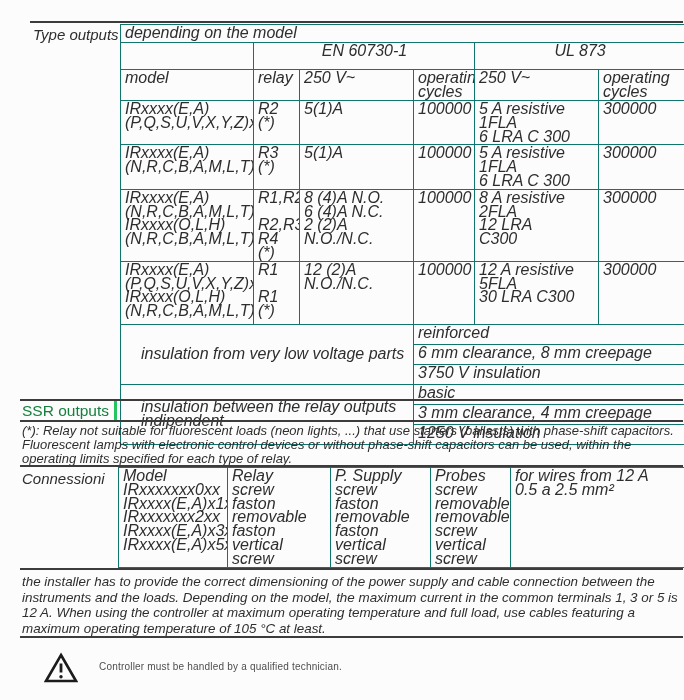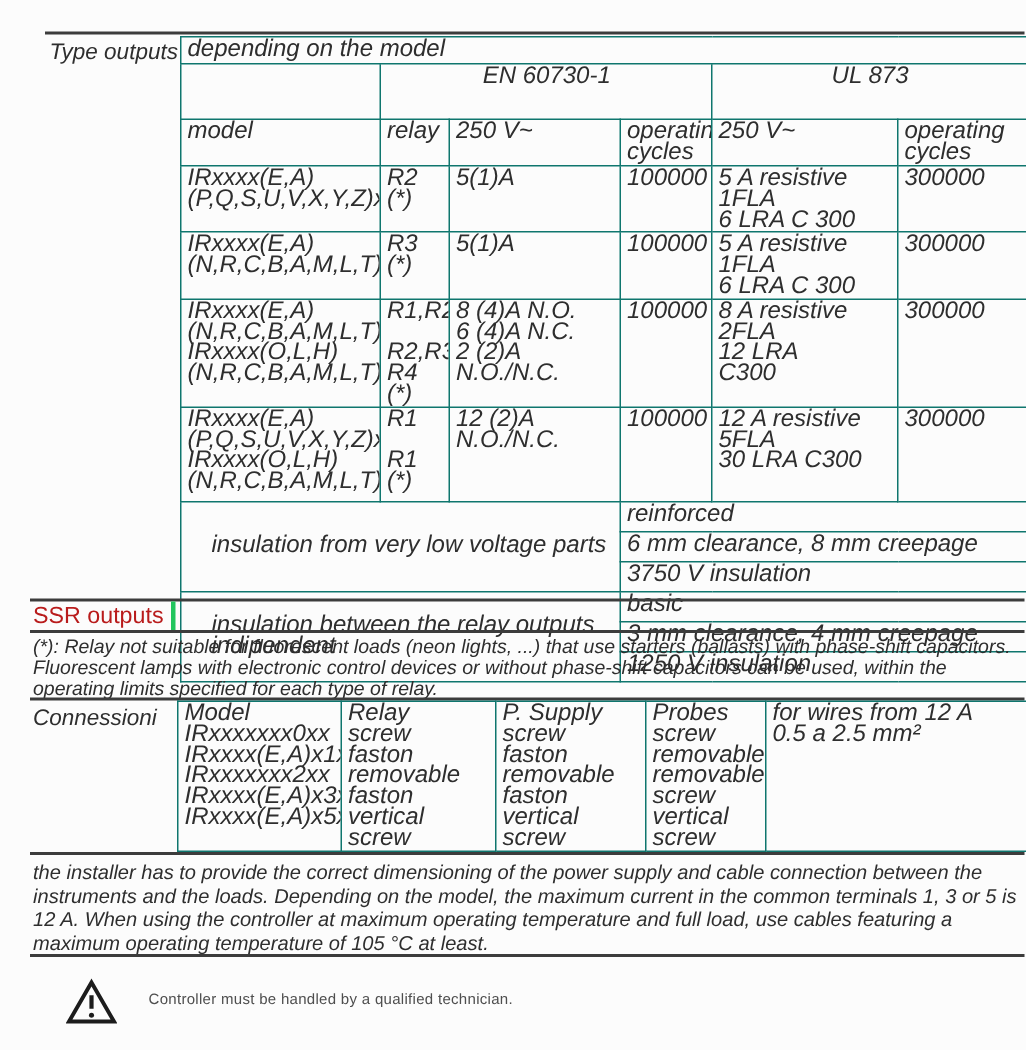--- a/index.html
+++ b/index.html
@@ -30,21 +30,21 @@
   td.bold   { font-weight:bold; }
   td.nowrap { white-space:nowrap; }
 
   .ssr-box {
     position:absolute; left:20px; top:399px; width:663px; height:23px;
     border-top:2px solid #3c3c3c; border-bottom:2px solid #3c3c3c;
     display:flex; align-items:center;
   }
   .ssr-label {
     width:97px; height:100%; border-right:3px solid #22c55e;
-    font-size:15.5px; line-height:19px; padding-left:2px; color:#b91c1c;
+    font-size:15.5px; line-height:19px; padding-left:2px; color:#15803d;
   }
   .ssr-value { padding-left:8px; font-size:13px; color:#2e2e2e; }
 
   .footnote {
     position:absolute; left:22px; top:424px; width:657px;
     font-style:italic; font-size:13px; line-height:14.2px; color:#2e2e2e;
   }
   .installer-note {
     position:absolute; left:22px; top:574px; width:656px;
     font-style:italic; font-size:13.4px; line-height:15.5px; color:#2e2e2e;
@@ -70,21 +70,21 @@
         <col style="width:46px">
         <col style="width:114px">
       <col style="width:61px">
         <col style="width:124px">
         <col style="width:86px">
     </colgroup>
     <tbody>
       <tr style="height:18px">
         <td colspan="6">depending on the model</td>
       </tr>
-      <tr style="height:37px">
+      <tr style="height:27px">
         <td></td>
         <td colspan="3" class="center">EN 60730-1</td>
         <td colspan="2" class="center">UL 873</td>
       </tr>
       <tr style="height:31px">
         <td>model</td>
         <td>relay</td>
         <td>250 V~</td>
         <td>operating cycles</td>
         <td>250 V~</td>

